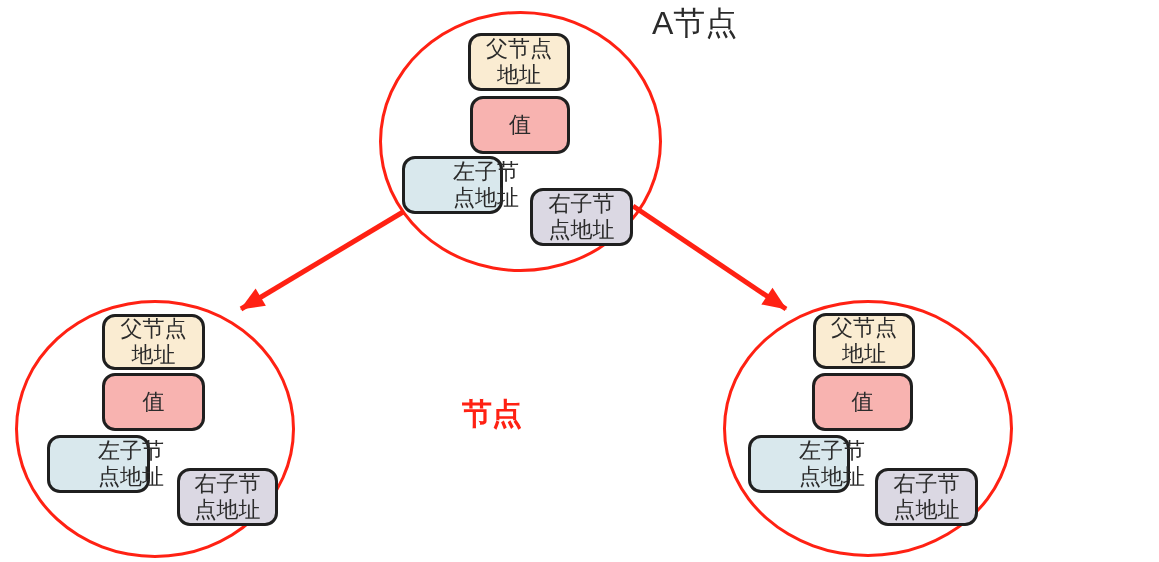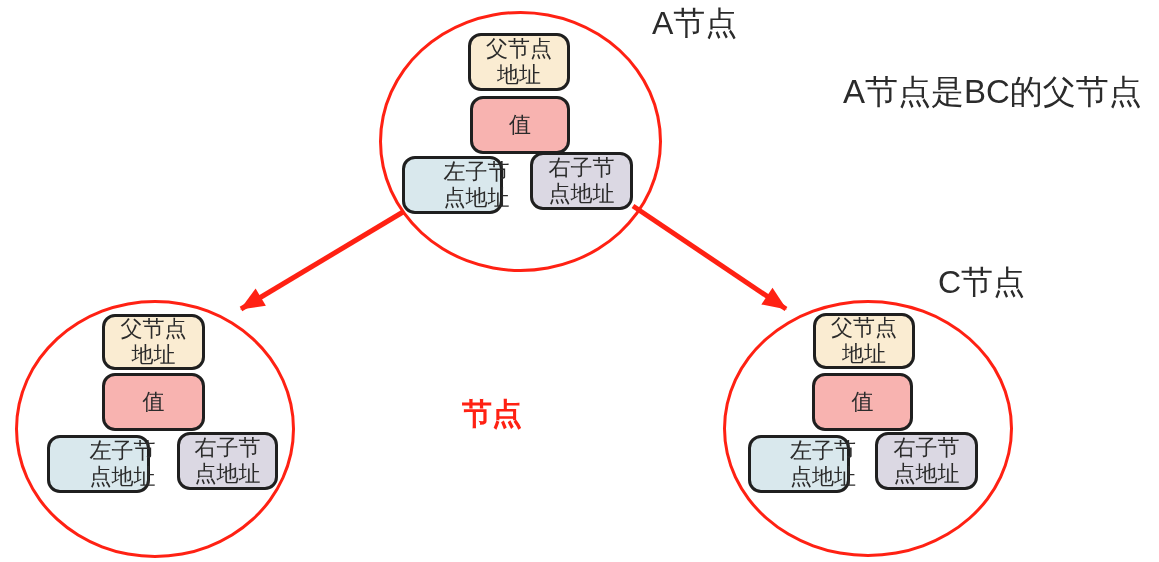--- a/index.html
+++ b/index.html
@@ -25,31 +25,31 @@
     border-radius:50%;
     box-sizing:border-box;
     background:transparent;
   }
   .box{
     position:absolute;
     border:3px solid var(--box-border);
     border-radius:13px;
     box-sizing:border-box;
     display:flex;flex-direction:column;
-    align-items:center;justify-content:center;
+    justify-content:center;
     font-size:22px;line-height:26px;
     color:var(--text);
     text-align:center;
     white-space:nowrap;
   }
   .box span{display:block;}
   .parent{background:var(--parent-fill);}
   .value{background:var(--value-fill);}
   .leftc{background:var(--left-fill);padding-left:48px;}
-  .rightc{background:var(--right-fill);}
+  .rightc{background:var(--right-fill);margin-top:36px;}
   .node-label{
     position:absolute;
     font-size:32px;
     color:var(--text);
     white-space:nowrap;
   }
   .annotation{
     position:absolute;
     font-size:33px;
     color:var(--text);
@@ -140,35 +140,33 @@
   </div>
   <div class="box leftc b-left">
     <span>左子节</span>
     <span>点地址</span>
   </div>
   <div class="box rightc b-right">
     <span>右子节</span>
     <span>点地址</span>
   </div>
 
-  <div class="node-label label-c">C节点</div>
   <div class="circle circle-c"></div>
   <div class="box parent c-parent">
     <span>父节点</span>
     <span>地址</span>
   </div>
   <div class="box value c-value">
     <span>值</span>
   </div>
   <div class="box leftc c-left">
     <span>左子节</span>
     <span>点地址</span>
   </div>
   <div class="box rightc c-right">
     <span>右子节</span>
     <span>点地址</span>
   </div>
 
-  <div class="annotation ann-line1">A节点是BC的父节点</div>
 
   <div class="center-label">节点</div>
 
 </div>
 
 </body></html>

